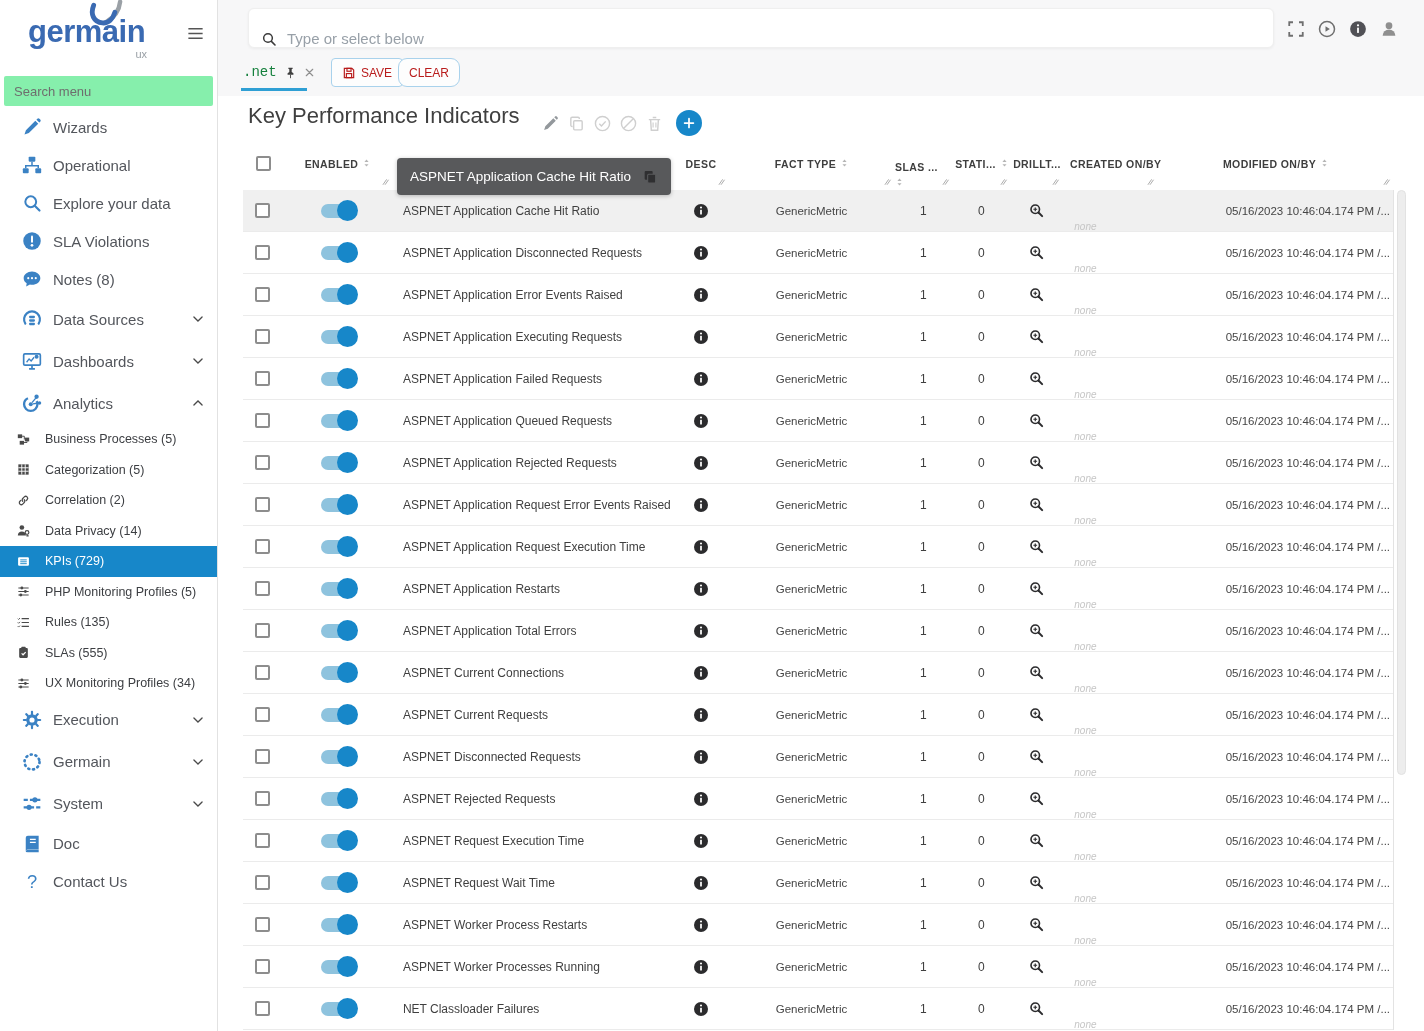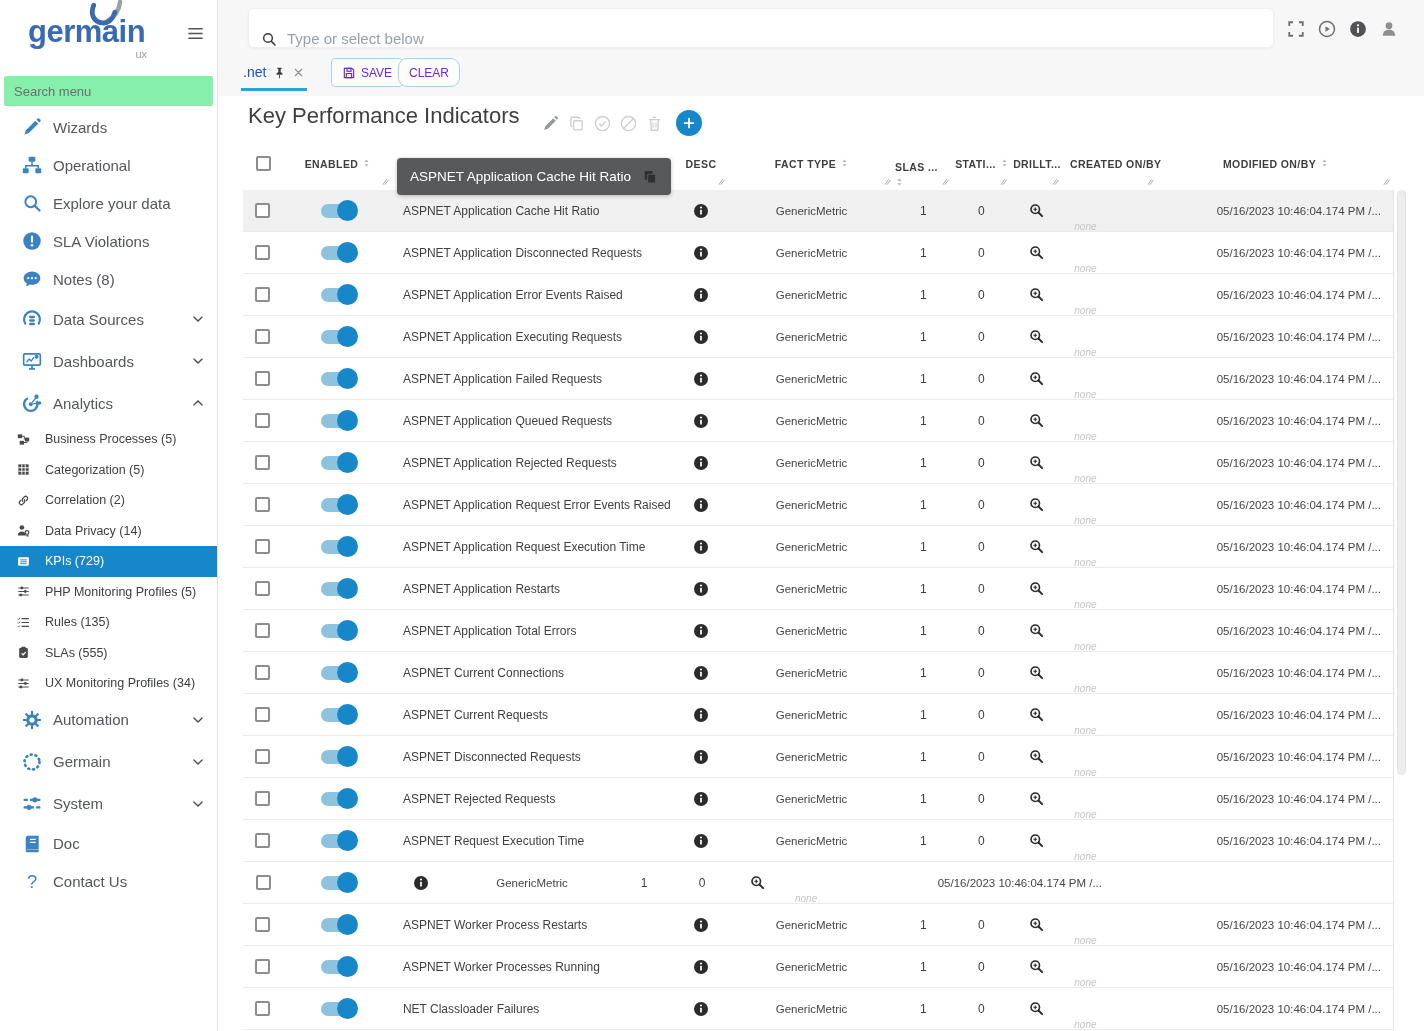--- a/index.html
+++ b/index.html
@@ -37,26 +37,26 @@
     border:1px solid #efefef;border-radius:6px;box-shadow:0 1px 3px rgba(0,0,0,.05);
     display:flex;align-items:flex-end;padding:0 12px;gap:10px;}
   .searchbar .sic{width:16px;height:16px;color:#3a3a3a;}
   .searchbar .ph{font-size:15px;color:#98a0a8;}
   .top-icons{position:absolute;left:1069px;top:20px;display:flex;gap:13px;}
   .top-icons .ti{width:18px;height:18px;color:#6f6f6f;cursor:pointer;}
   .top-icons .ti.dark{color:#515156;}
   .top-icons .ti.mid{color:#8f8f8f;}
 
   .tab{position:absolute;left:25px;top:58px;height:28px;display:flex;align-items:center;gap:7px;cursor:pointer;}
-  .tab .tlabel{font-size:14px;color:#1d4ed8;}
+  .tab .tlabel{font-size:14px;color:#15803d;font-family:Liberation Mono, monospace;}
   .tab .pin{width:13px;height:13px;color:#3f3f3f;}
   .tab .tclose{width:11px;height:11px;color:#8f8f8f;}
   .tab-underline{position:absolute;left:23px;top:88px;width:66px;height:3px;background:#2f9fd4;}
   .btn{position:absolute;top:58px;height:29px;border:1px solid #a9d2ec;border-radius:4px;
-    background:#fdfdfd;color:#6d28d9;font-size:12px;display:flex;align-items:center;
+    background:#fdfdfd;color:#b91c1c;font-size:12px;display:flex;align-items:center;
     gap:5px;padding:0 10px;cursor:pointer;font-family:inherit;}
   .btn .bic{width:14px;height:14px;}
   #save-btn{left:113px;}
   #clear-btn{left:180px;border-radius:9px;}
 
   .page-title{position:absolute;left:30px;top:103px;font-size:22px;font-weight:400;color:#3f3f3f;}
   .ticons{position:absolute;left:324px;top:110px;display:flex;align-items:center;gap:9px;}
   .ticons .ai{width:17px;height:17px;color:#cfcfcf;cursor:pointer;}
   .ticons .ai.pencil{color:#93989c;}
   .plus-btn{width:26px;height:26px;border-radius:50%;background:#1787c9;color:#fff;
@@ -80,21 +80,21 @@
 
   .tbody{position:absolute;left:25px;top:190px;width:1151px;border-right:1px solid #e3e3e3;z-index:1;}
   .tr{display:flex;height:42px;border-bottom:1px solid #ebebeb;background:#fff;align-items:stretch;}
   .tr.hl{background:#f0f0f0;}
   .td{display:flex;align-items:center;font-size:12px;color:#3f3f3f;}
   .td.c1,.td.c3,.td.c4,.td.c5,.td.c6,.td.c7{justify-content:center;}
   .td.c2{padding-left:10px;}
   .td.c4{font-size:11.5px;color:#454545;}
   .td.c8{padding-left:12px;}
   .td.c8 .none{font-size:10px;font-style:italic;color:#c6c6c6;margin-top:32px;}
-  .td.c9{justify-content:flex-end;padding-right:12px;font-size:11.5px;color:#454545;}
+  .td.c9{justify-content:flex-end;padding-right:3px;font-size:11.5px;color:#454545;}
   .cb{width:15px;height:15px;border:2px solid #8d8d8d;border-radius:2px;background:#fff;cursor:pointer;}
   .toggle{position:relative;width:34px;height:14px;border-radius:7px;background:#8ec3de;cursor:pointer;}
   .toggle .knob{position:absolute;right:-3px;top:-4px;width:21px;height:21px;border-radius:50%;background:#1787c9;}
   .info-i{width:16px;height:16px;color:#2b2b2d;cursor:pointer;}
   .drill{width:15px;height:15px;color:#2b2b2d;cursor:pointer;}
 
   .tooltip{position:absolute;left:179px;top:158px;height:37px;background:#58595b;border-radius:4px;
     display:flex;align-items:center;gap:11px;padding:0 13px;z-index:6;box-shadow:0 1px 4px rgba(0,0,0,.25);}
   .tooltip .ttext{color:#fff;font-size:13.5px;white-space:nowrap;}
   .tooltip .tcopy{width:16px;height:16px;color:#2f2f31;cursor:pointer;}
@@ -323,21 +323,21 @@
             <rect x="10.7" y="1" width="2.6" height="5" rx="1" fill="currentColor" transform="rotate(90 12 12)"></rect>
             <rect x="10.7" y="1" width="2.6" height="5" rx="1" fill="currentColor" transform="rotate(135 12 12)"></rect>
             <rect x="10.7" y="1" width="2.6" height="5" rx="1" fill="currentColor" transform="rotate(180 12 12)"></rect>
             <rect x="10.7" y="1" width="2.6" height="5" rx="1" fill="currentColor" transform="rotate(225 12 12)"></rect>
             <rect x="10.7" y="1" width="2.6" height="5" rx="1" fill="currentColor" transform="rotate(270 12 12)"></rect>
             <rect x="10.7" y="1" width="2.6" height="5" rx="1" fill="currentColor" transform="rotate(315 12 12)"></rect>
             <circle cx="12" cy="12" r="7" fill="currentColor"></circle>
             <circle cx="12" cy="12" r="3.1" fill="#fff"></circle>
           </svg>
         </span>
-        <span>Automation</span>
+        <span>Execution</span>
         <span class="ic chev">
           <svg viewBox="0 0 24 24">
             <path d="M5 8.5l7 7 7-7" fill="none" stroke="currentColor" stroke-width="2.2" stroke-linecap="round"></path>
           </svg>
         </span>
       </div>
       <div class="side-item main exp">
         <span class="ic mic">
           <svg viewBox="0 0 24 24">
             <circle cx="12" cy="12" r="9" fill="none" stroke="currentColor" stroke-width="3.2" stroke-dasharray="1.2 4.6" stroke-linecap="round"></circle>
@@ -1356,20 +1356,23 @@
       </div>
       <div class="tr">
         <div class="td c0">
           <span class="cb"></span>
         </div>
         <div class="td c1">
           <span class="toggle">
             <span class="knob"></span>
           </span>
         </div>
+        <div class="td c2">
+          <span>ASPNET Request Wait Time</span>
+        </div>
         <div class="td c3">
           <span class="ic info-i">
             <svg viewBox="0 0 24 24">
               <circle cx="12" cy="12" r="10.5" fill="currentColor"></circle>
               <rect x="10.7" y="10.2" width="2.6" height="7" fill="#fff"></rect>
               <circle cx="12" cy="6.8" r="1.6" fill="#fff"></circle>
             </svg>
           </span>
         </div>
         <div class="td c4">

